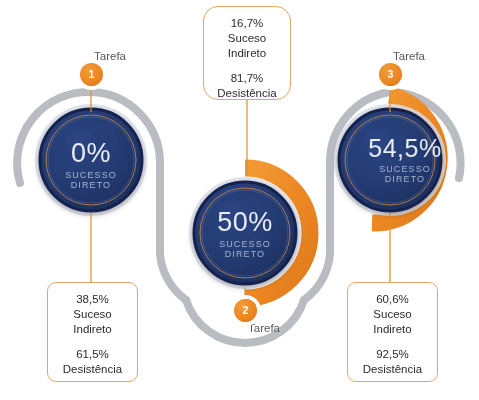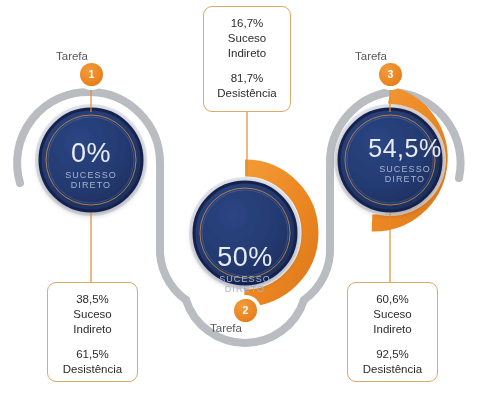--- a/index.html
+++ b/index.html
@@ -37,30 +37,30 @@
     font-size: 11.5px;
     line-height: 1.32;
     padding: 9px 6px 9px 6px;
     z-index: 6;
   }
   .info-box .grp { display: block; }
   .info-box .gap { display: block; height: 9px; }
   .info-box .val { display: block; }
   .info-box .lbl { display: block; }
 
-  #box-top    { left: 203px; top: 6px;   width: 88px;  height: 106px; }
+  #box-top    { left: 203px; top: 6px;   width: 88px;  height: 94px; border-radius: 15px; }
   #box-left   { left: 47px;  top: 282px; width: 91px;  height: 100px; }
   #box-right  { left: 347px; top: 282px; width: 91px;  height: 100px; }
 
   
   .task-label {
     position: absolute;
     color: #58585a;
     font-size: 11.5px;
-    text-align: left;
+    text-align: right;
     width: 70px;
     z-index: 6;
   }
   #task-label-1 { left: 56px;  top: 50px; }
   #task-label-2 { left: 210px; top: 322px; }
   #task-label-3 { left: 355px; top: 50px; }
 
   
   .task-badge {
     position: absolute;
@@ -103,21 +103,21 @@
   }
   .circle-text .sub2 {
     display: block;
     font-size: 9px;
     letter-spacing: 1.1px;
     color: #a8b4ce;
   }
   #circle-text-1 { left: 41px;  top: 138px; width: 100px; }
   #circle-text-1 .pct { font-size: 27px; }
   #circle-text-2 { left: 195px; top: 207px; width: 100px; }
-  #circle-text-2 .pct { font-size: 27px; margin-top: 35px; }
+  #circle-text-2 .pct { font-size: 27px; }
   #circle-text-3 { left: 335px; top: 134px; width: 110px; padding-left: 15px; }
   #circle-text-3 .pct { font-size: 25px; }
 </style>
 </head>
 <body>
 
 <div id="infographic">
 
   <svg id="bg-svg" viewBox="0 0 479 400">
     <defs>

